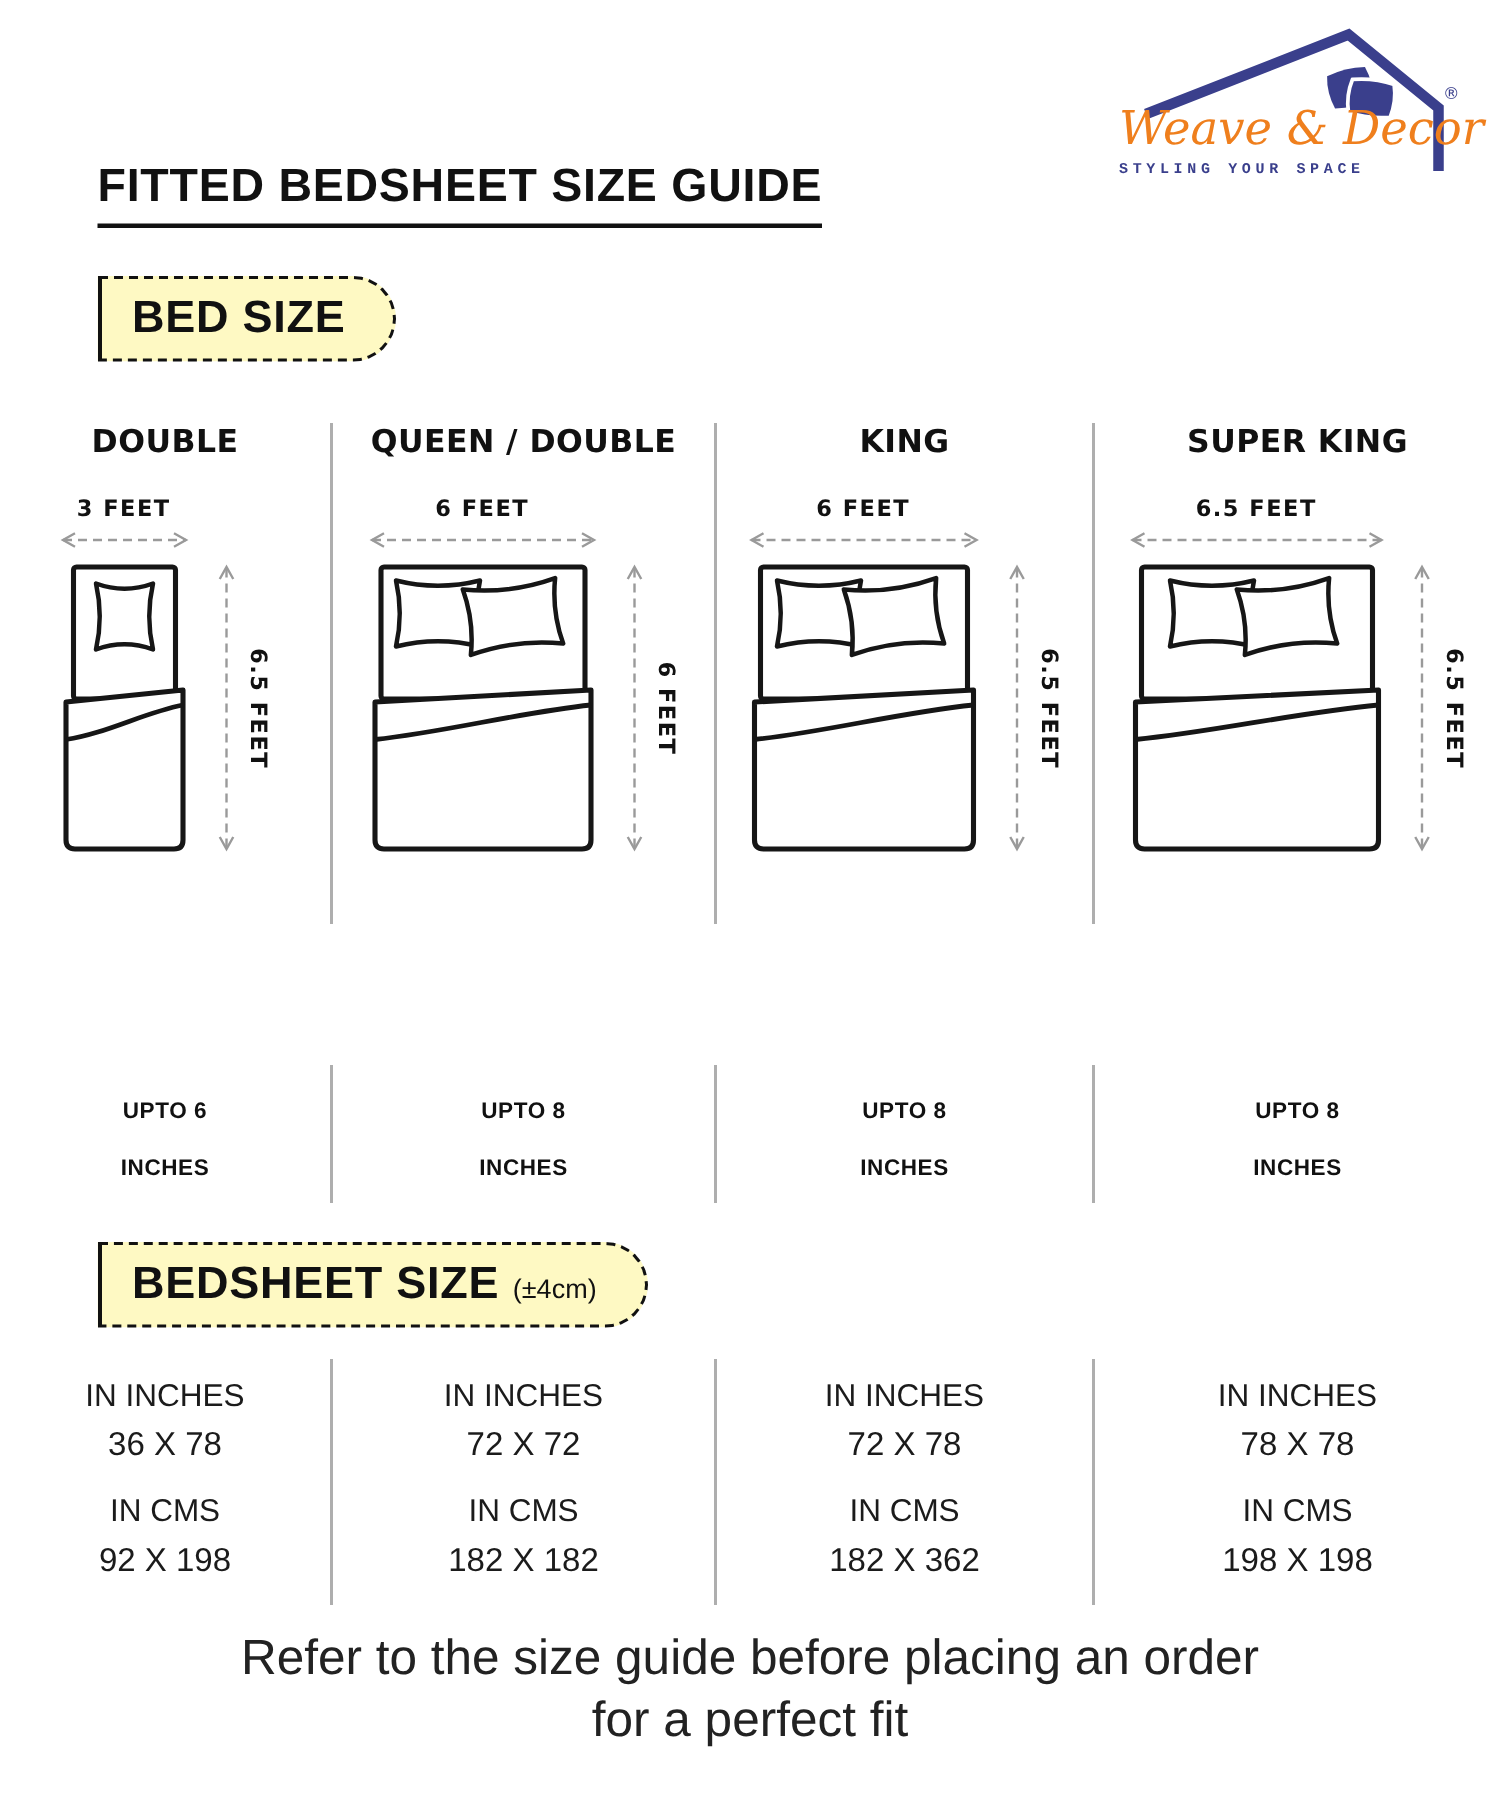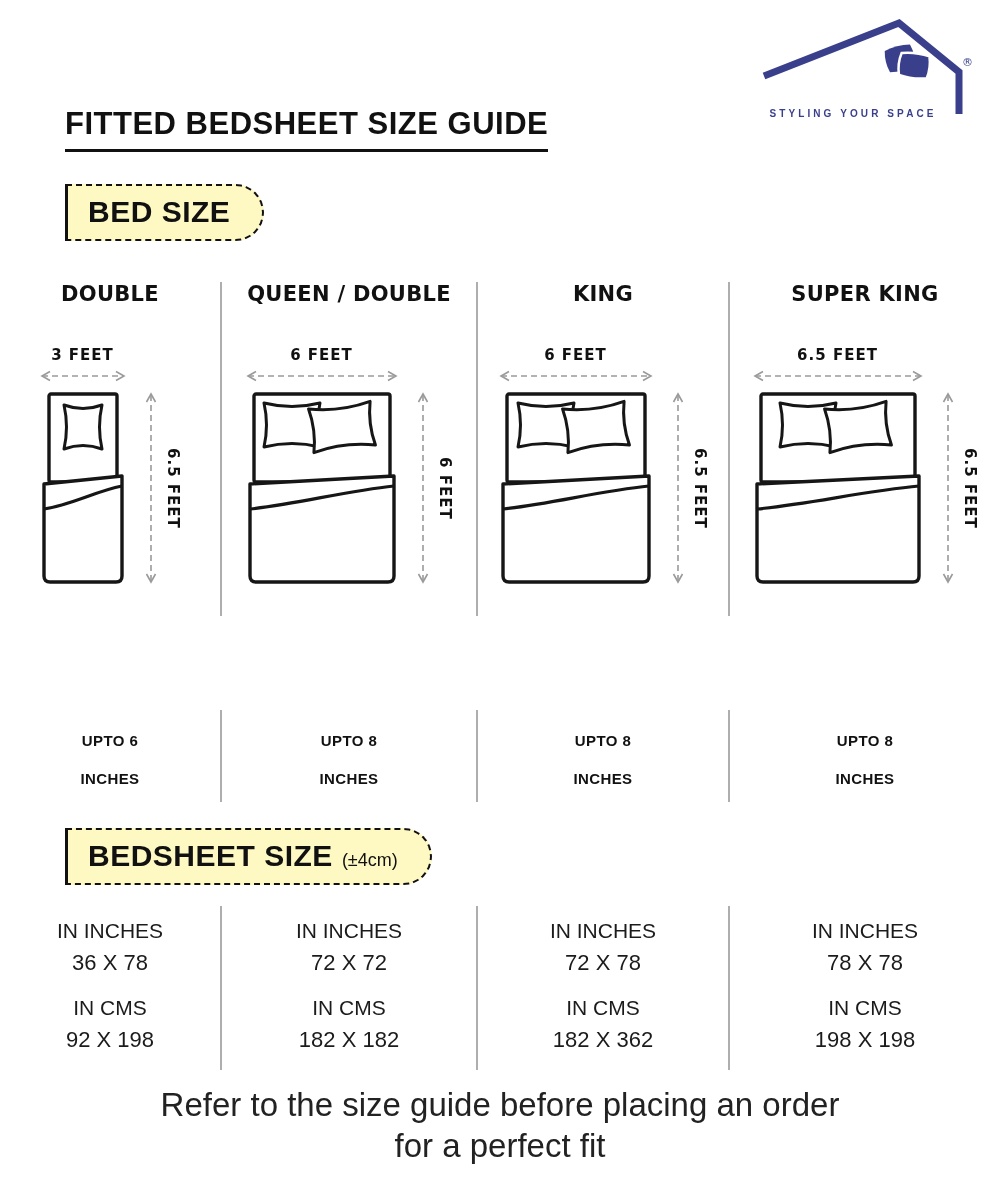--- a/index.html
+++ b/index.html
@@ -7,23 +7,23 @@
         font-family:"Liberation Sans",sans-serif;color:#111;}
 
   
   .logo{position:absolute;top:14px;right:14px;width:240px;height:112px;}
   .logo-art{position:absolute;left:0;top:0;}
   .logo-name{position:absolute;left:0;top:54px;width:224px;text-align:center;
              font-family:"DejaVu Serif",serif;font-style:italic;font-size:31px;
              color:#ef7f1d;white-space:nowrap;}
   .logo-reg{position:absolute;left:216px;top:42px;font-size:11px;color:#3a3f8c;
             font-family:"DejaVu Sans",sans-serif;font-style:normal;}
-  .logo-tag{position:absolute;left:0;top:94px;width:214px;text-align:center;
+  .logo-tag{position:absolute;left:0;top:94px;width:214px;text-align:left;
             font-size:10px;font-weight:bold;letter-spacing:3.1px;color:#3a3f8c;
-            font-family:Liberation Sans, sans-serif;}
+            font-family:Liberation Mono, monospace;}
 
   
   .title{position:absolute;left:65px;top:106px;margin:0;font-size:31px;font-weight:bold;
          letter-spacing:.5px;border-bottom:3.5px solid #111;padding-bottom:7px;color:#111;}
 
   
   .badge{position:absolute;left:65px;display:inline-flex;align-items:baseline;
          border:2.5px dashed #111;border-left:3.5px solid #111;
          border-radius:0 34px 34px 0;padding:9px 32px 10px 20px;
          font-size:30px;font-weight:bold;letter-spacing:.5px;color:#111;background:#fef9c3;}
@@ -35,21 +35,21 @@
   
   .grid{position:absolute;left:0;width:1000px;display:grid;
         grid-template-columns:222px 256px 252px 270px;}
   .cell{display:flex;flex-direction:column;align-items:center;}
   .cell.divided{border-right:2px solid #aeaeae;}
 
   
   .bed-grid{top:282px;height:334px;}
   .bed-name{font-family:"DejaVu Sans",sans-serif;font-weight:bold;font-size:21px;
             letter-spacing:.3px;height:32px;white-space:nowrap;}
-  .assembly{display:flex;margin-top:32px;}
+  .assembly{display:flex;margin-top:16px;}
   .bed-main{display:flex;flex-direction:column;align-items:center;}
   .wlabel{font-family:"DejaVu Sans",sans-serif;font-weight:bold;font-size:15px;
           letter-spacing:1px;height:20px;}
   .harrow{margin:3px 0 7px;}
   .bed-side{display:flex;margin-left:16px;margin-top:44px;}
   .vlabel{writing-mode:vertical-rl;text-align:center;height:196px;margin-left:5px;
           font-family:"DejaVu Sans",sans-serif;font-weight:bold;font-size:15px;
           letter-spacing:1px;}
 
   
@@ -78,20 +78,21 @@
       <path d="M 18,62 L 153,9 L 213,58 L 213,100" fill="none" stroke="#3a3f8c" stroke-width="7" stroke-linejoin="miter"></path>
       <g>
         <g transform="translate(138,34) rotate(-14)">
           <path d="M0,3 Q13,0 26,3 Q29,14 26,25 Q13,28 0,25 Q-3,14 0,3 Z" fill="#3a3f8c"></path>
         </g>
         <g transform="translate(156,36) rotate(7)">
           <path d="M0,3 Q14,0 28,3 Q31,14 28,25 Q14,28 0,25 Q-3,14 0,3 Z" fill="#3a3f8c" stroke="#fff" stroke-width="2.5"></path>
         </g>
       </g>
     </svg>
+    <div class="logo-name">Weave &amp; Decor</div>
     <div class="logo-reg">®</div>
     <div class="logo-tag">STYLING YOUR SPACE</div>
   </div>
 
   <h1 class="title">FITTED BEDSHEET SIZE GUIDE</h1>
 
   <div class="badge" id="badge-bed">
     <span>BED SIZE</span>
   </div>
 

